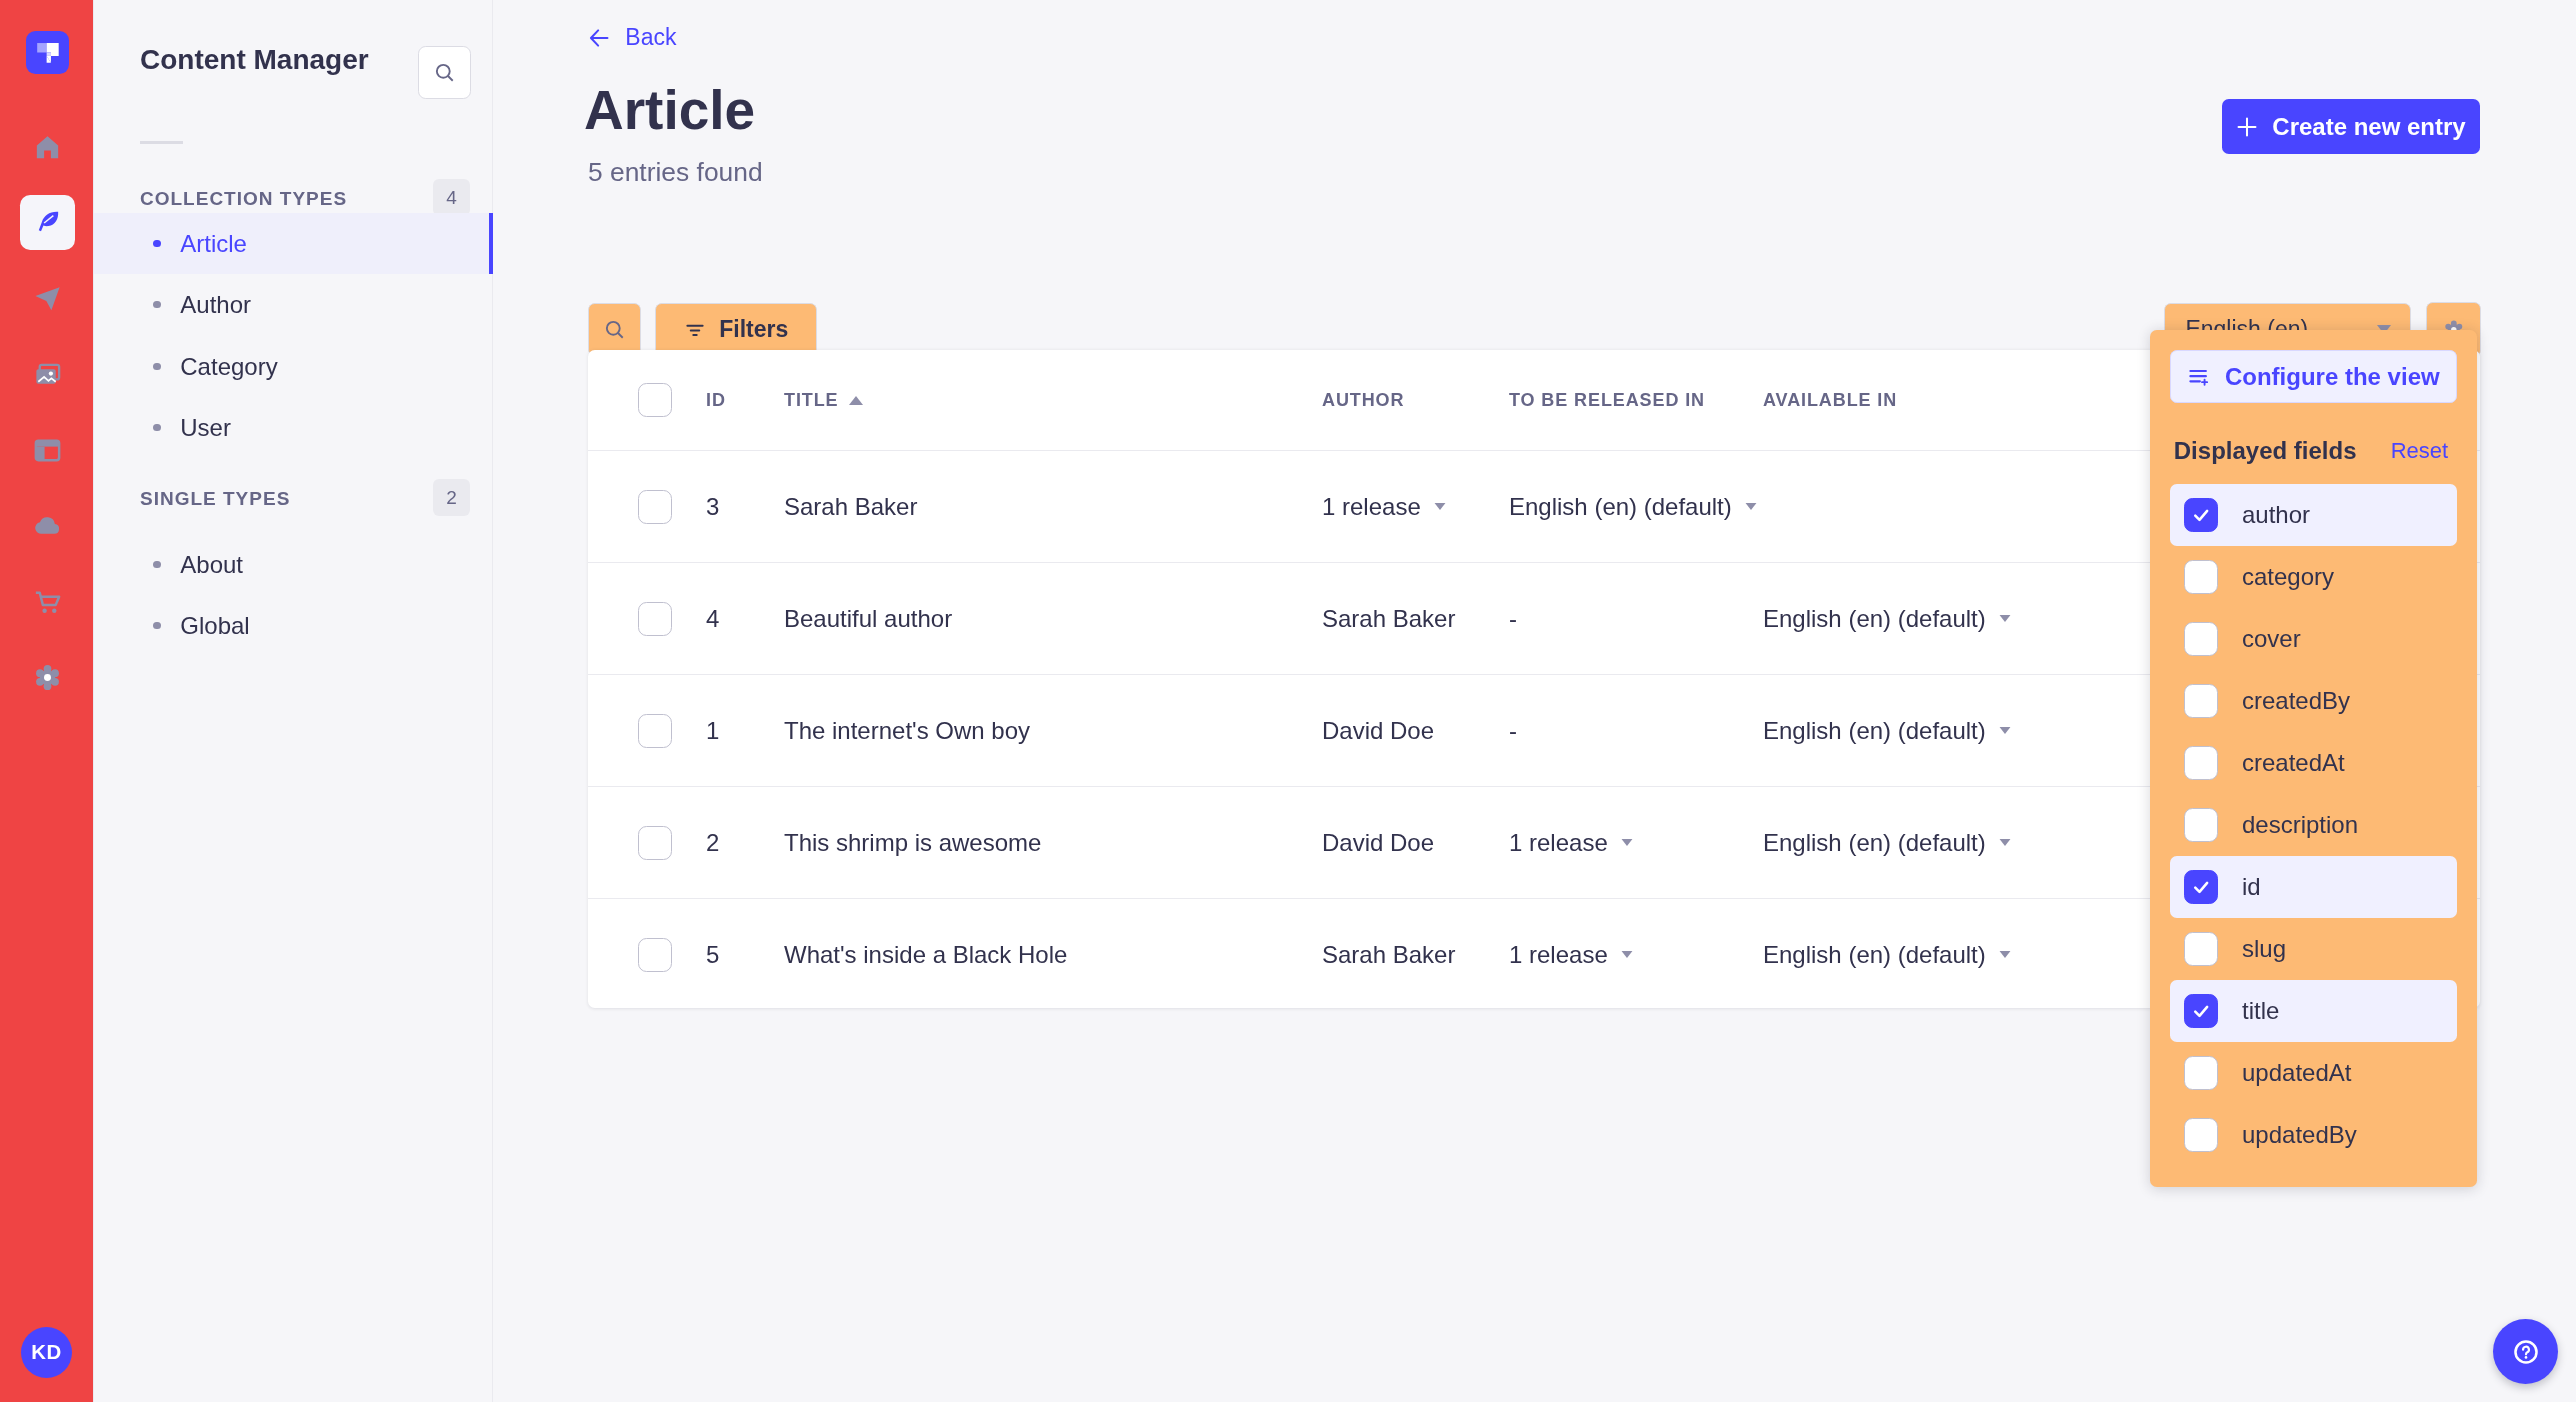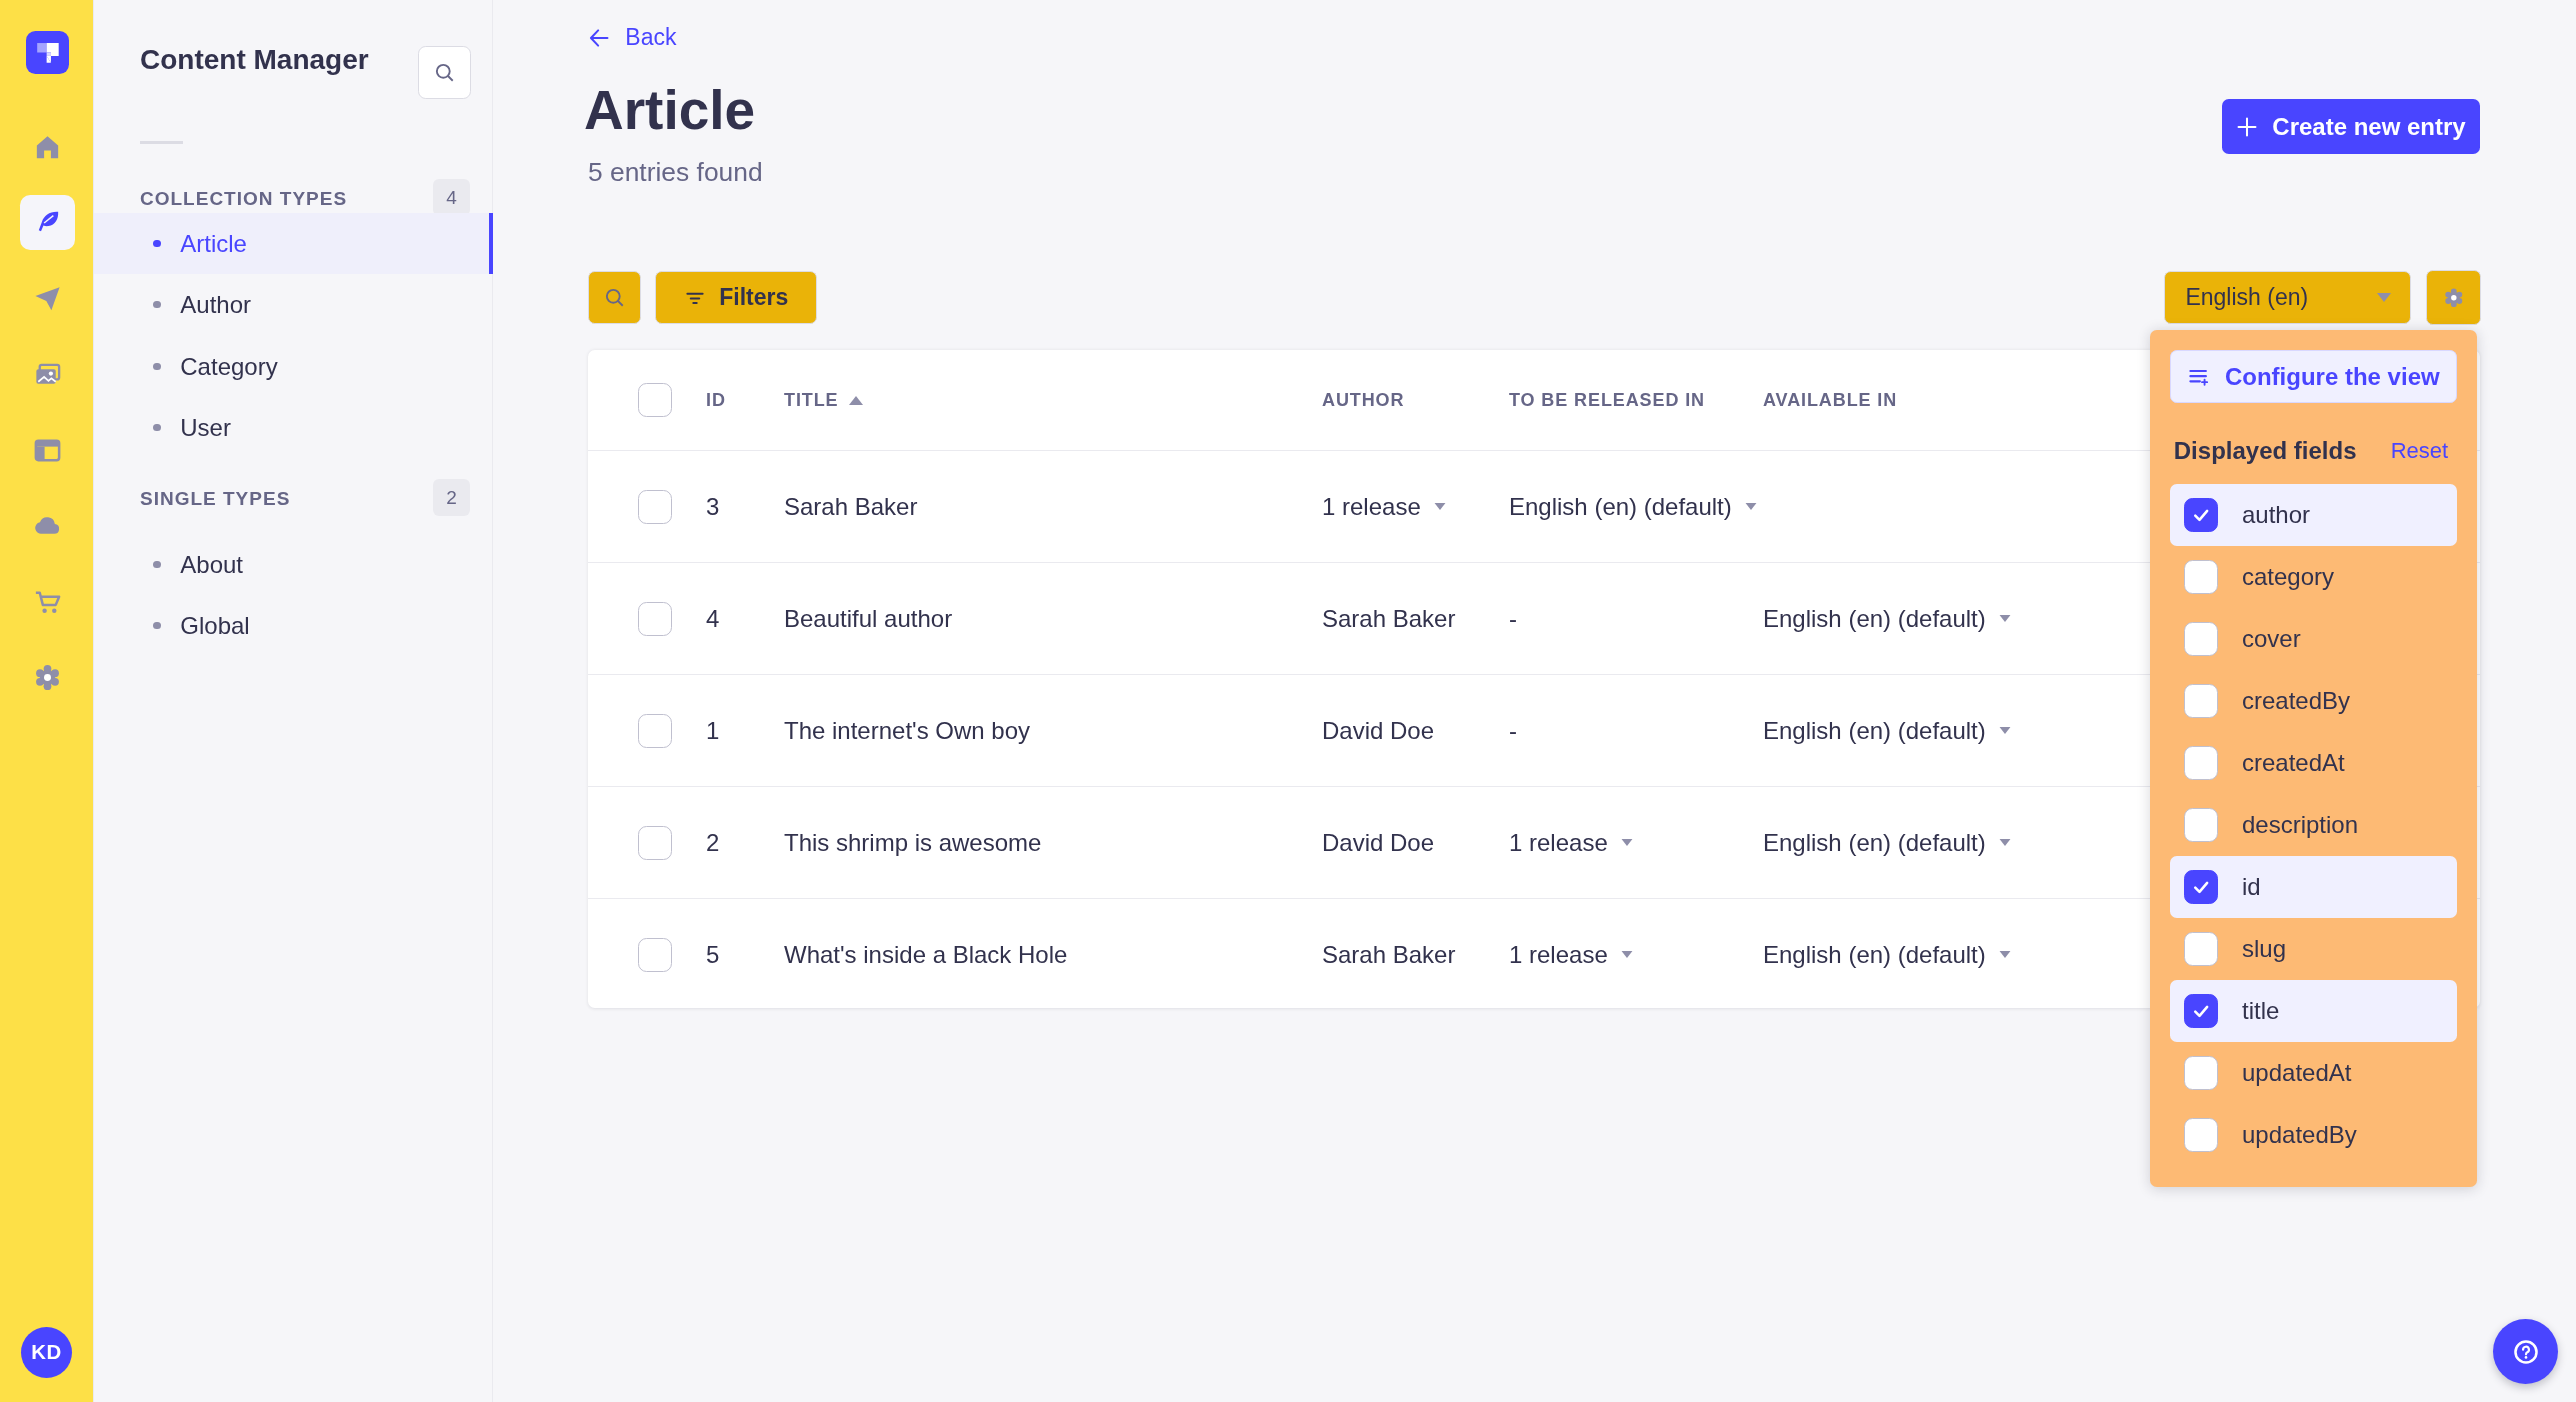--- a/index.html
+++ b/index.html
@@ -8,21 +8,21 @@
     font-family:"Liberation Sans", sans-serif;
     background:#F6F6F9;
     color:#32324D;
     position:relative;
     overflow:hidden;
   }
 
   
   .rail {
     position:absolute; left:0; top:0; width:94px; height:1402px;
-    background:#fde047; border-right:0.9px solid #EAEAEF; z-index:5;
+    background:#ef4444; border-right:0.9px solid #EAEAEF; z-index:5;
   }
   .logo {
     position:absolute; left:26.4px; top:31px; width:43px; height:43px;
     background:#4945FF; border-radius:9.4px;
   }
   .rail-btn {
     position:absolute; left:19.6px; width:55px; height:55px;
     display:flex; align-items:center; justify-content:center;
     border-radius:10.2px; color:#8E8EA9; cursor:pointer;
   }
@@ -88,22 +88,22 @@
   .create-btn {
     position:absolute; left:2222px; top:99px; width:258px; height:55px;
     background:#4945FF; border:none; border-radius:6.8px; color:#FFFFFF; cursor:pointer;
     display:flex; align-items:center; justify-content:center; gap:14px;
     font-family:inherit; font-size:24px; font-weight:bold;
   }
   .create-btn svg { width:22px; height:22px; }
 
   
   .tool-btn {
-    background:#eab308; border:0.9px solid #DCDCE4; border-radius:6.8px; cursor:pointer;
-    display:flex; align-items:center; justify-content:center; color:#32324D; font-family:inherit;
+    background:#fdba74; border:0.9px solid #DCDCE4; border-radius:6.8px; cursor:pointer;
+    display:flex; align-items:center; justify-content:center; color:#32324D; font-family:inherit;margin-top:32px;
   }
   .search-btn { position:absolute; left:588px; top:271px; width:53px; height:53px; color:#666687; }
   .search-btn svg { width:24px; height:24px; }
   .filters-btn {
     position:absolute; left:655px; top:271px; width:162px; height:53px; gap:13.6px;
     font-size:23px; font-weight:bold; color:#32324D;
   }
   .filters-btn svg { width:22px; height:22px; }
   .locale-select {
     position:absolute; left:2164px; top:271px; width:247px; height:53px;

